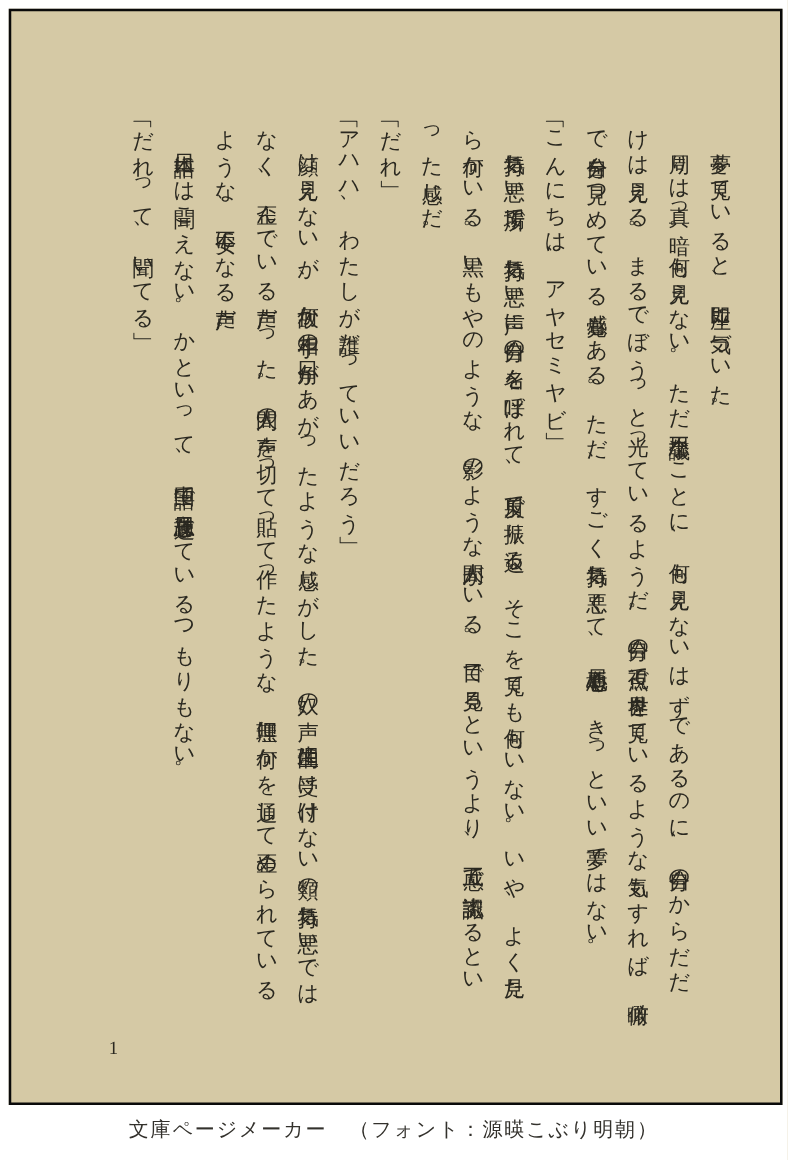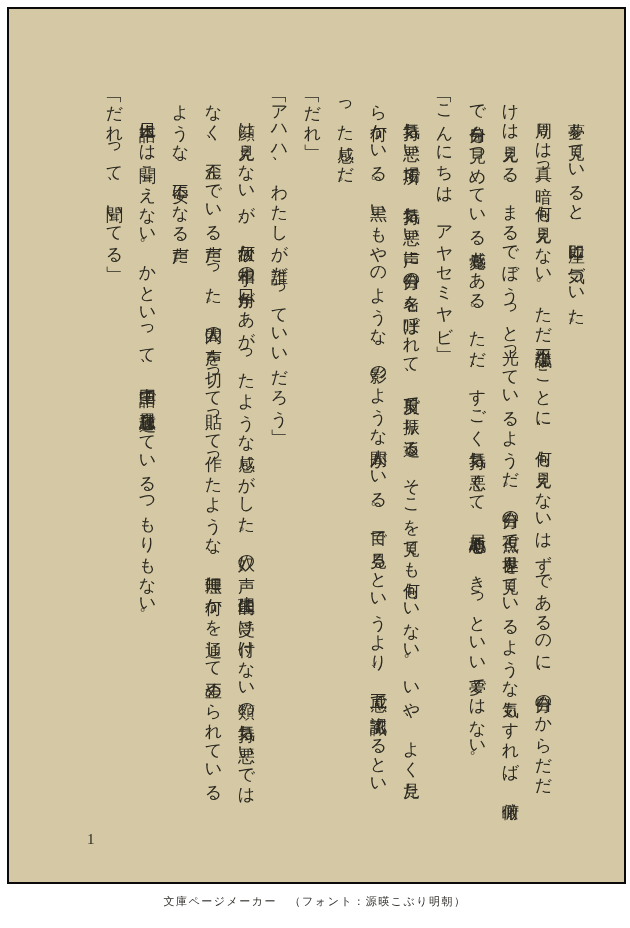--- a/index.html
+++ b/index.html
@@ -50,21 +50,21 @@
     top: 822px;
     font-size: 15px;
     color: #2a2820;
   }
   .footer-caption {
     position: absolute;
     left: 0;
     top: 894px;
     width: 630px;
     text-align: center;
-    font-size: 11px;
+    font-size: 16px;
     letter-spacing: 1.5px;
     color: #33312c;
   }
 </style>
 </head>
 <body>
 
 <div class="page">
   <div class="page-text">
       <p class="para indent">夢を見ていると、即座に気づいた。</p>

